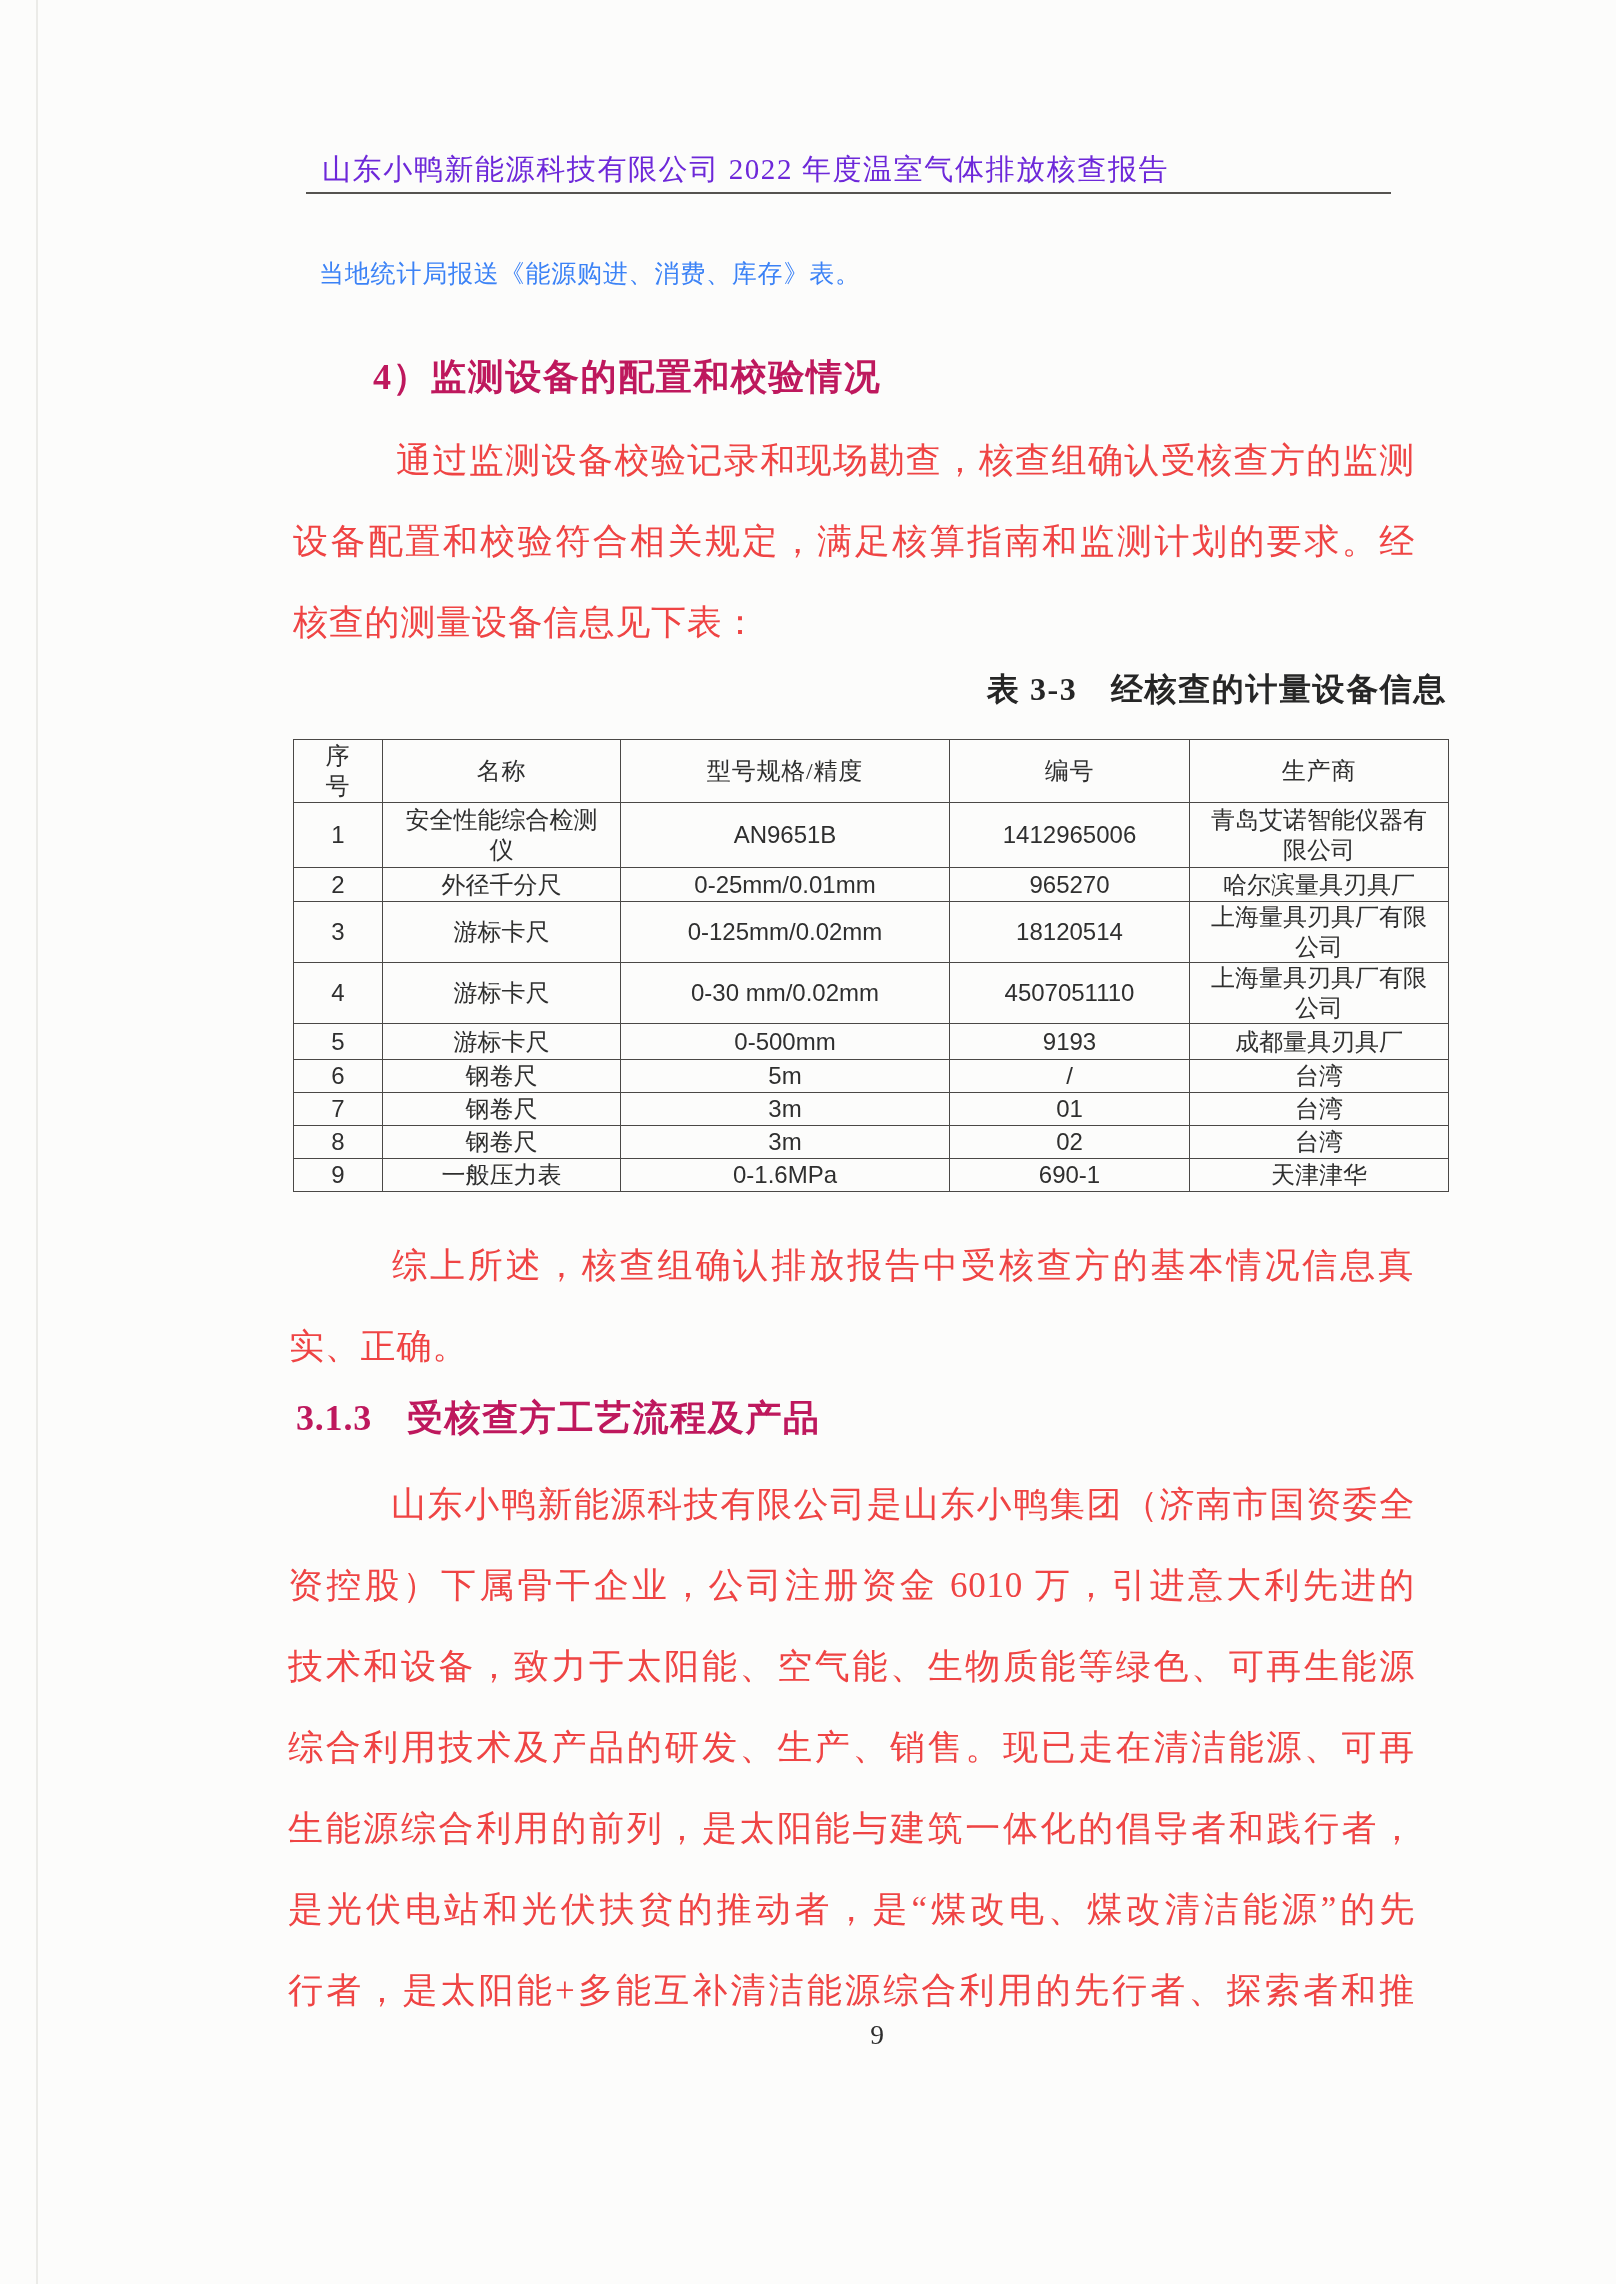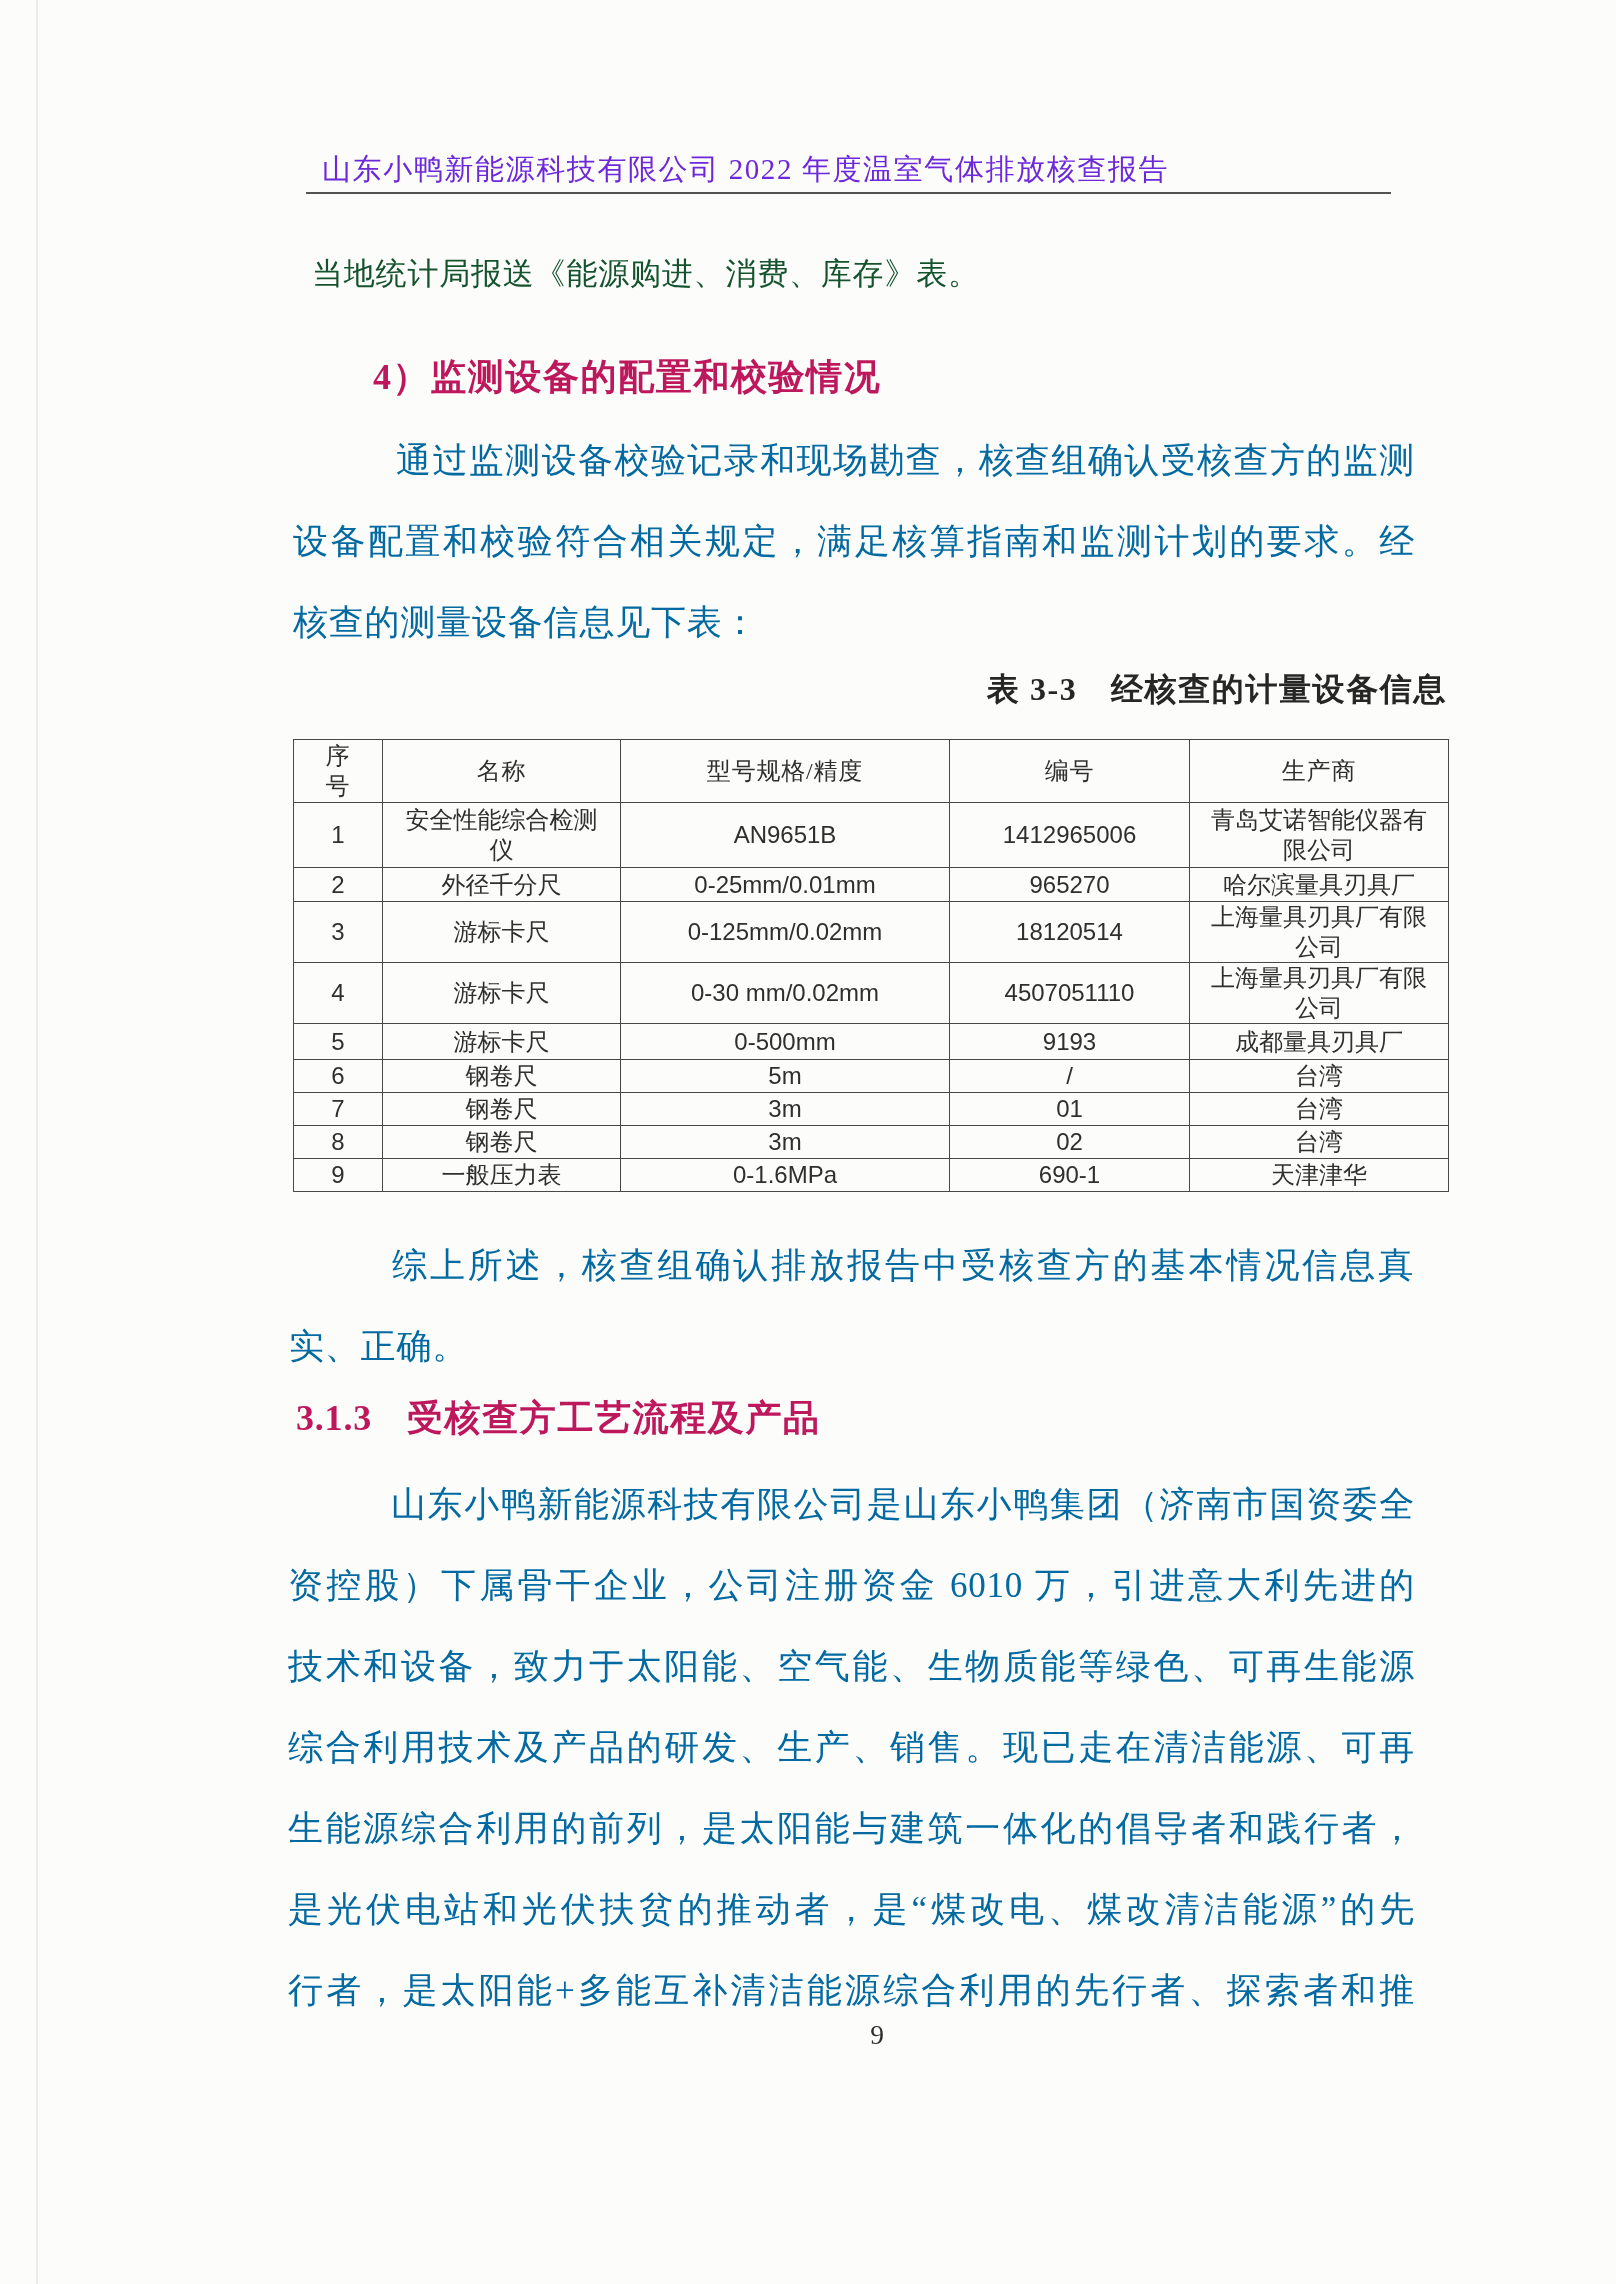--- a/index.html
+++ b/index.html
@@ -18,28 +18,28 @@
     background:#ebebe8;
   }
   .doc-header {
     position:absolute; left:322px; top:150px; width:1091px;
     font-size:29px; letter-spacing:1.6px; color:#6d28d9; white-space:nowrap;
   }
   .header-rule {
     position:absolute; left:306px; top:192px; width:1085px; height:2.4px;
     background:#555350;
   }
-  .para { position:absolute; font-size:35px; line-height:81px; color:#0369a1; }
+  .para { position:absolute; font-size:35px; line-height:81px; color:#ef4444; }
   .para .line { text-align:justify; text-align-last:justify; height:81px; letter-spacing:0.8px; }
   .para .line:last-child { text-align-last:left; }
   .para[data-continues="true"] .line:last-child { text-align-last:justify; }
   .para[data-indent="true"] .line:first-child { padding-left:103px; }
   .para-carryover {
-    position:absolute; left:312px; top:233px; width:1099px;
-    font-size:31px; line-height:81px; letter-spacing:4.8px; color:#14532d;
+    position:absolute; left:319px; top:233px; width:1099px;
+    font-size:25px; line-height:81px; letter-spacing:4.8px; color:#3b82f6;
   }
   .heading {
     position:absolute; font-size:36px; font-weight:bold; color:#be185d;
     line-height:81px; white-space:nowrap; letter-spacing:1.6px;
   }
   .heading-4 { left:373px; top:337px; }
   .heading-313 { left:296px; top:1378px; }
   .heading-313 .h-num { margin-right:35px; letter-spacing:0.8px; }
   .table-title {
     position:absolute; left:293px; top:668px; width:1154px;

